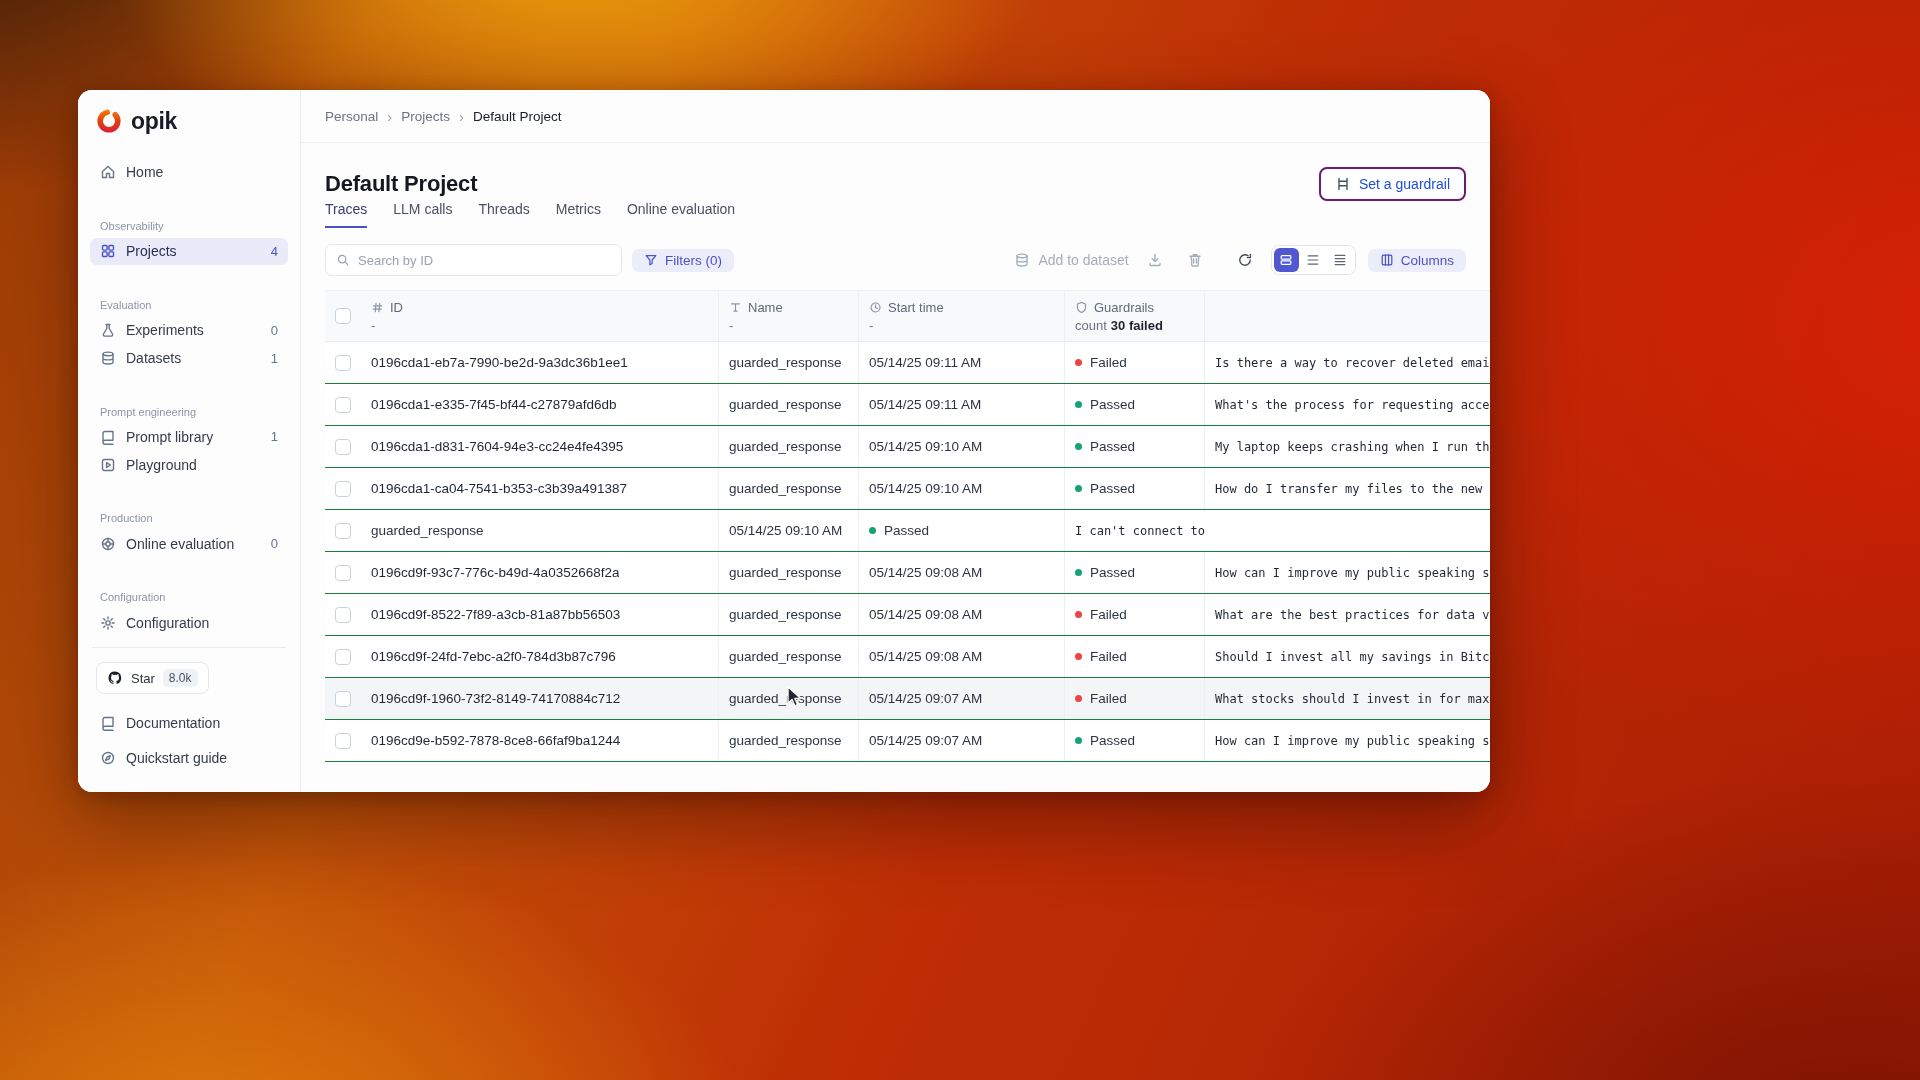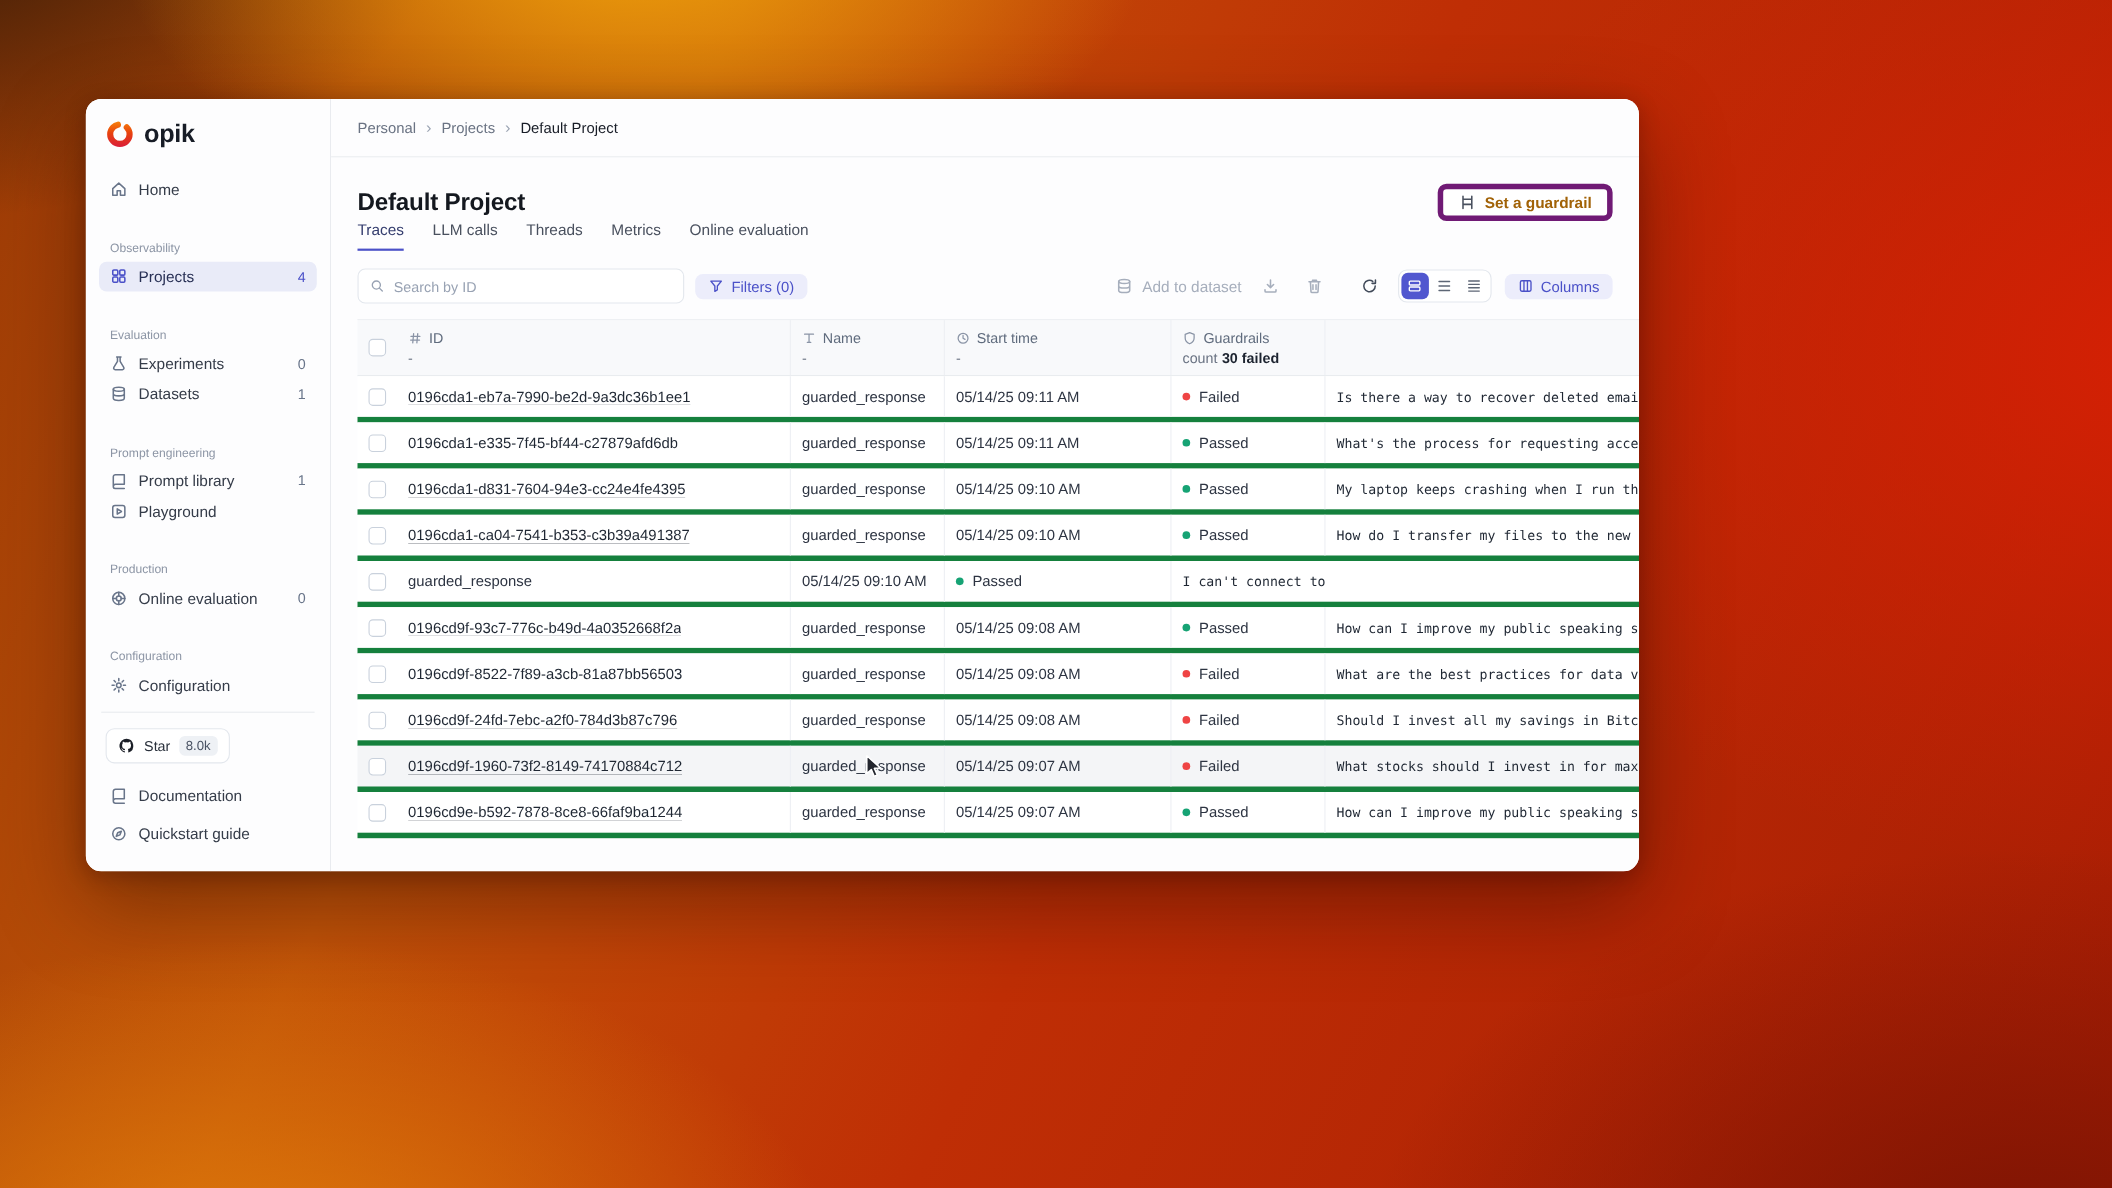--- a/index.html
+++ b/index.html
@@ -23,21 +23,21 @@
     box-shadow:0 30px 80px rgba(40,8,0,.45), 0 4px 18px rgba(40,8,0,.25);
   }
 
   
   svg.icon { width:16px; height:16px; fill:none; stroke:currentColor; stroke-width:1.4; stroke-linecap:round; stroke-linejoin:round; flex:0 0 auto; }
   svg.icon.s14 { width:14px; height:14px; }
   svg.icon.s13 { width:13px; height:13px; }
 
   
   .sidebar { flex:0 0 223px; width:223px; border-right:1px solid #e9ebef; background:#fdfdfe; display:flex; flex-direction:column; padding:16px 12px 16px; }
-  .logo-row { display:flex; align-items:flex-end; gap:9px; padding:2px 6px 0; margin-bottom:24px; cursor:pointer; }
+  .logo-row { display:flex; align-items:flex-start; gap:9px; padding:2px 6px 0; margin-bottom:24px; cursor:pointer; }
   .logo-text { font-size:23px; font-weight:700; color:#171c26; letter-spacing:-.3px; }
   .nav-item { display:flex; align-items:center; gap:10px; height:34px; padding:0 10px; border-radius:7px; font-size:14px; color:#353c49; cursor:pointer; margin-bottom:1px; }
   .nav-item .nicon { display:inline-flex; color:#69758a; }
   .nav-item .count { margin-left:auto; font-size:13px; color:#69758a; }
   .nav-item.active { background:#e9ebf8; color:#283055; font-weight:500; }
   .nav-item.active .nicon { color:var(--accent); }
   .nav-item.active .count { color:var(--accent); font-weight:500; }
   .section-label { font-size:11px; color:#8c95a5; margin:33px 10px 6px; }
   .sidebar-bottom { margin-top:auto; }
   .sidebar-divider { border-top:1px solid #e9ecef; margin:10px 2px 14px; }
@@ -48,21 +48,21 @@
   
   .main { flex:1; min-width:0; display:flex; flex-direction:column; background:#fdfdfe; }
   .breadcrumb-row { flex:0 0 53px; height:53px; display:flex; align-items:center; gap:9px; padding:0 24px; border-bottom:1px solid #eceef1; font-size:13.5px; color:#6a7383; }
   .crumb { cursor:pointer; }
   .crumb-sep { color:#9aa3b2; font-size:15px; }
   .crumb-current { color:#181d27; font-weight:500; }
 
   .content { flex:1; padding:0 24px; min-width:0; }
   .title-row { margin-top:24px; display:flex; align-items:center; justify-content:space-between; }
   .page-title { font-size:22px; font-weight:700; color:#14181f; letter-spacing:-.2px; }
-  .btn-outline { display:inline-flex; align-items:center; gap:8px; height:34px; padding:0 14px; border:5px solid #701a75; border-radius:8px; background:#fff; font-size:14px; font-weight:700; color:#a16207; cursor:pointer; }
+  .btn-outline { display:inline-flex; align-items:center; gap:8px; height:34px; padding:0 14px; border:2px solid #701a75; border-radius:8px; background:#fff; font-size:14px; font-weight:400; color:#1d4ed8; cursor:pointer; }
   .btn-outline .bicon { display:inline-flex; color:#49505e; }
 
   .tabs { display:flex; gap:26px; }
   .tab { font-size:14px; font-weight:500; color:#49505e; padding-bottom:9px; cursor:pointer; border-bottom:2px solid transparent; }
   .tab.active { color:#343d6e; border-bottom-color:var(--accent); }
 
   .toolbar { margin-top:16px; display:flex; align-items:center; justify-content:space-between; }
   .toolbar-left { display:flex; align-items:center; gap:10px; }
   .search-box { width:297px; height:32px; border:1px solid #e3e7ed; border-radius:7px; background:#fff; display:flex; align-items:center; gap:8px; padding:0 10px; color:#98a2b3; }
   .search-box input { flex:1; border:none; outline:none; background:transparent; font-family:inherit; font-size:13px; color:#344054; }
@@ -81,21 +81,21 @@
   .t-header, .t-row { display:grid; grid-template-columns:36px 358px 140px 206px 140px 420px; }
   .t-header { background:#f8f9fb; border-top:1px solid #eef0f3; border-bottom:1px solid #e7eaee; height:52px; }
   .th { padding:7px 10px 6px; display:flex; flex-direction:column; justify-content:center; gap:3px; border-right:1px solid #edeff3; min-width:0; }
   .th-label { display:flex; align-items:center; gap:6px; font-size:13px; font-weight:500; color:#5f6b7d; white-space:nowrap; }
   .th-label .cicon { display:inline-flex; color:#8a94a6; }
   .th-sub { font-size:13px; color:#6a7383; white-space:nowrap; }
   .th-sub strong { color:#1d2430; font-weight:700; margin-left:4px; }
   .th-check { display:flex; align-items:center; justify-content:center; border-right:none; padding:0; }
   .th.no-border { border-right:none; }
 
-  .t-row { height:42px; align-items:center; background:#fff; border-bottom:5px solid #15803d; }
+  .t-row { height:42px; align-items:center; background:#fff; border-bottom:1px solid #15803d; }
   .t-row.hovered { background:#f4f5f7; }
   .td { height:100%; display:flex; align-items:center; padding:0 10px; border-right:1px solid #edeff3; overflow:hidden; min-width:0; font-size:13.5px; color:#2d3442; white-space:nowrap; }
   .td.check { justify-content:center; padding:0; border-right:none; }
   .td.input-cell { border-right:none; font-family:"DejaVu Sans Mono", monospace; font-size:12px; color:#1f2733; }
   .id-link { color:#1f2733; font-weight:500; text-decoration:underline; text-underline-offset:2.5px; cursor:pointer; white-space:nowrap; overflow:hidden; }
   .dot { width:7px; height:7px; border-radius:50%; margin-right:8px; flex:0 0 7px; }
   .dot-failed { background:var(--failed); }
   .dot-passed { background:var(--passed); }
   .cbx { width:16px; height:16px; border:1.5px solid #c9d1dc; border-radius:4px; background:#fff; cursor:pointer; flex:0 0 16px; }
 

